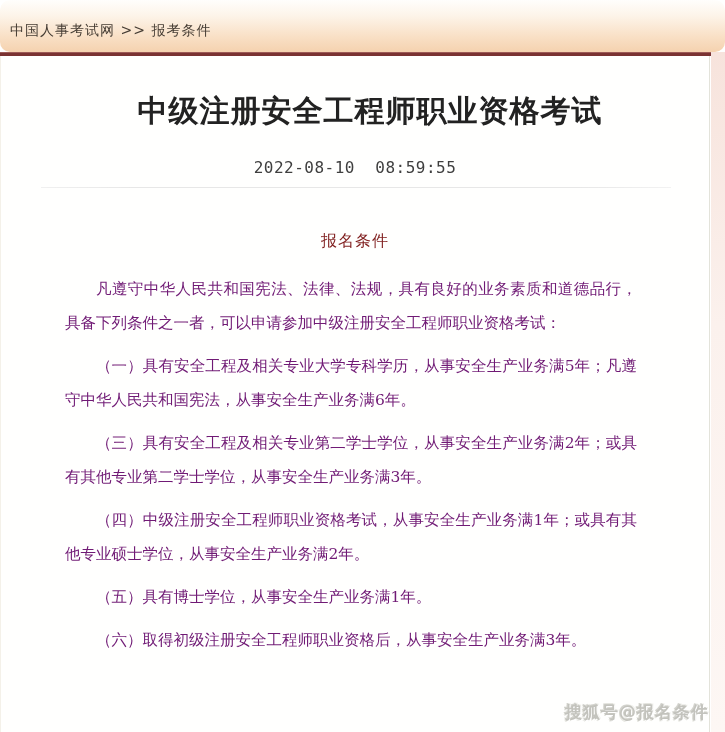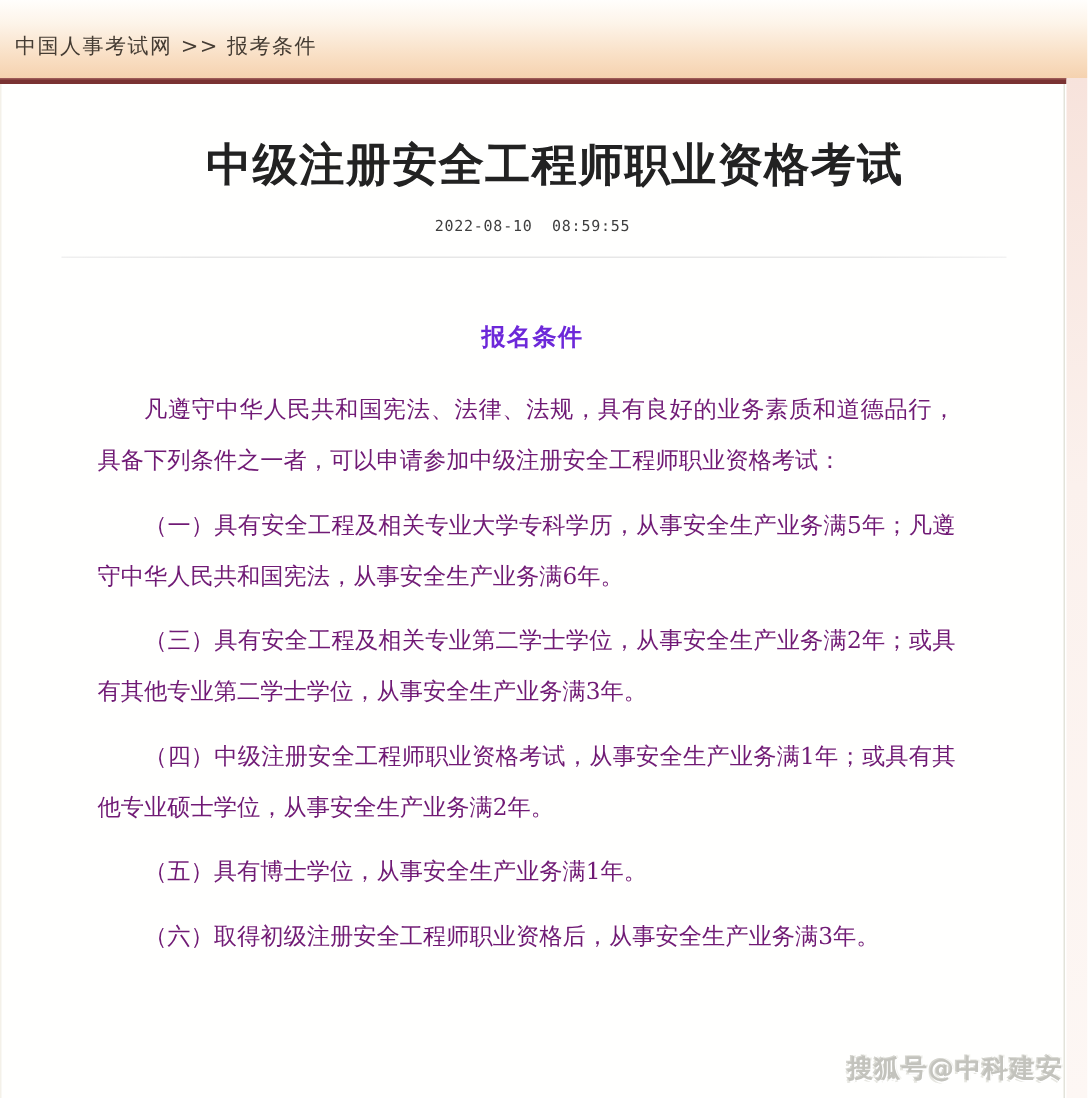--- a/index.html
+++ b/index.html
@@ -5,20 +5,21 @@
   html,body{margin:0;padding:0;}
   body{
     width:725px;height:732px;overflow:hidden;position:relative;
     background:#ffffff;
     font-family:"DejaVu Serif","Liberation Serif",serif;
   }
   
   .header{
     position:absolute;top:0;left:0;width:725px;height:52px;
     background:linear-gradient(180deg,#fffefc 0%,#fdf4e9 30%,#f9e0c6 70%,#f5d2af 100%);
+    border-radius:10px;
   }
   .breadcrumb{
     position:absolute;left:10px;top:22px;
     font-size:14px;color:#453c33;letter-spacing:1px;white-space:pre;
   }
   .breadcrumb .site{cursor:pointer;}
   .header-line{
     position:absolute;top:52px;left:0;width:711px;height:4px;
     background:#7a3232;border-top:1px solid #9c5a56;box-sizing:border-box;
   }
@@ -33,31 +34,31 @@
     background:#fffffe;border-right:1px solid #e3e3da;box-sizing:border-box;
     border-left:1px solid #f4f1e9;
   }
   .article-title{
     margin:34px 0 0;font-size:30px;line-height:42px;font-weight:bold;
     color:#222222;text-align:center;letter-spacing:1px;
     font-family:"DejaVu Sans","Liberation Sans",sans-serif;
     padding-left:30px;
   }
   .pub-date{
-    margin-top:10px;text-align:center;font-size:10px;line-height:20px;
+    margin-top:26px;text-align:center;font-size:16px;line-height:20px;
     color:#3f3f3f;white-space:pre;letter-spacing:.5px;
     font-family:"DejaVu Sans Mono","Liberation Mono",monospace;
   }
   .divider{
     margin:9px 0 0 40px;width:630px;height:1px;
     background:linear-gradient(90deg,#f0f0f0,#e7e7e7 15%,#e7e7e7 85%,#f2f2f2);
   }
   .section-heading{
-    margin:42px 0 0;font-size:16px;line-height:22px;font-weight:bold;
-    color:#6d28d9;text-align:center;letter-spacing:1px;
+    margin:42px 0 0;font-size:16px;line-height:22px;font-weight:normal;
+    color:#7f1d1d;text-align:center;letter-spacing:1px;
   }
   .article{
     margin:20px 0 0 64px;width:572px;
   }
   .article p{
     margin:0 0 9px;font-size:15.5px;line-height:34px;color:#701a75;
     text-indent:2em;text-align:justify;letter-spacing:0;
   }
   
   .watermark{
@@ -85,13 +86,13 @@
   <div class="article">
     <p>凡遵守中华人民共和国宪法、法律、法规，具有良好的业务素质和道德品行，具备下列条件之一者，可以申请参加中级注册安全工程师职业资格考试：</p>
     <p>（一）具有安全工程及相关专业大学专科学历，从事安全生产业务满5年；凡遵守中华人民共和国宪法，从事安全生产业务满6年。</p>
     <p>（三）具有安全工程及相关专业第二学士学位，从事安全生产业务满2年；或具有其他专业第二学士学位，从事安全生产业务满3年。</p>
     <p>（四）中级注册安全工程师职业资格考试，从事安全生产业务满1年；或具有其他专业硕士学位，从事安全生产业务满2年。</p>
     <p>（五）具有博士学位，从事安全生产业务满1年。</p>
     <p>（六）取得初级注册安全工程师职业资格后，从事安全生产业务满3年。</p>
   </div>
 </div>
 
-<div class="watermark">搜狐号@中科建安</div>
+<div class="watermark">搜狐号@报名条件</div>
 
 </body></html>

